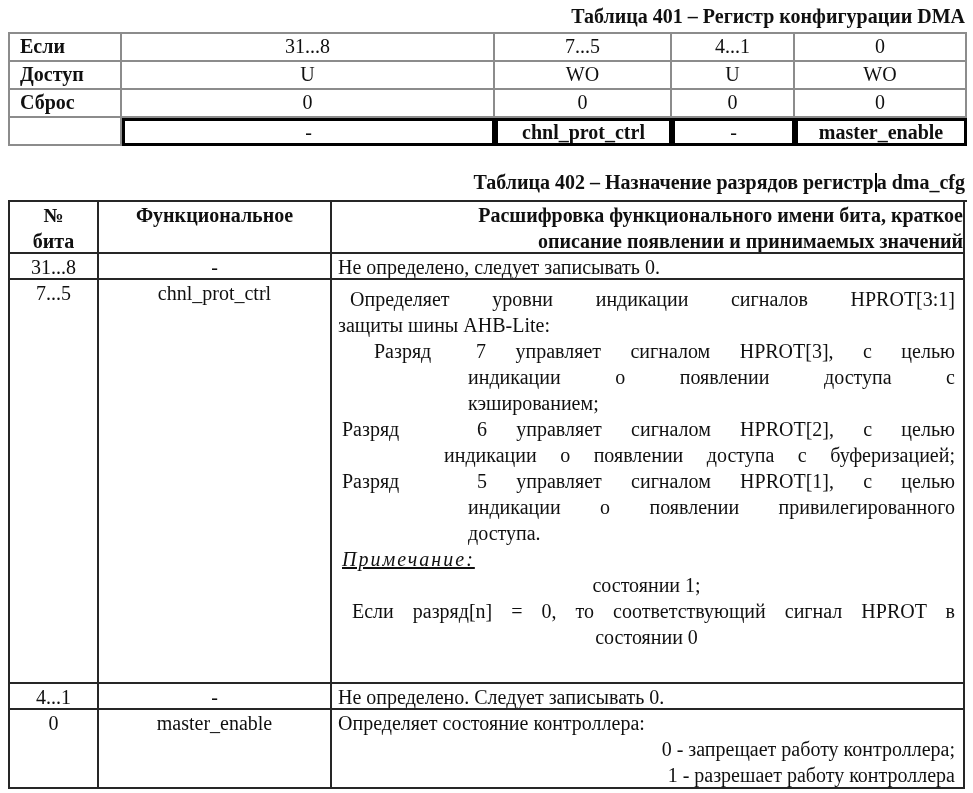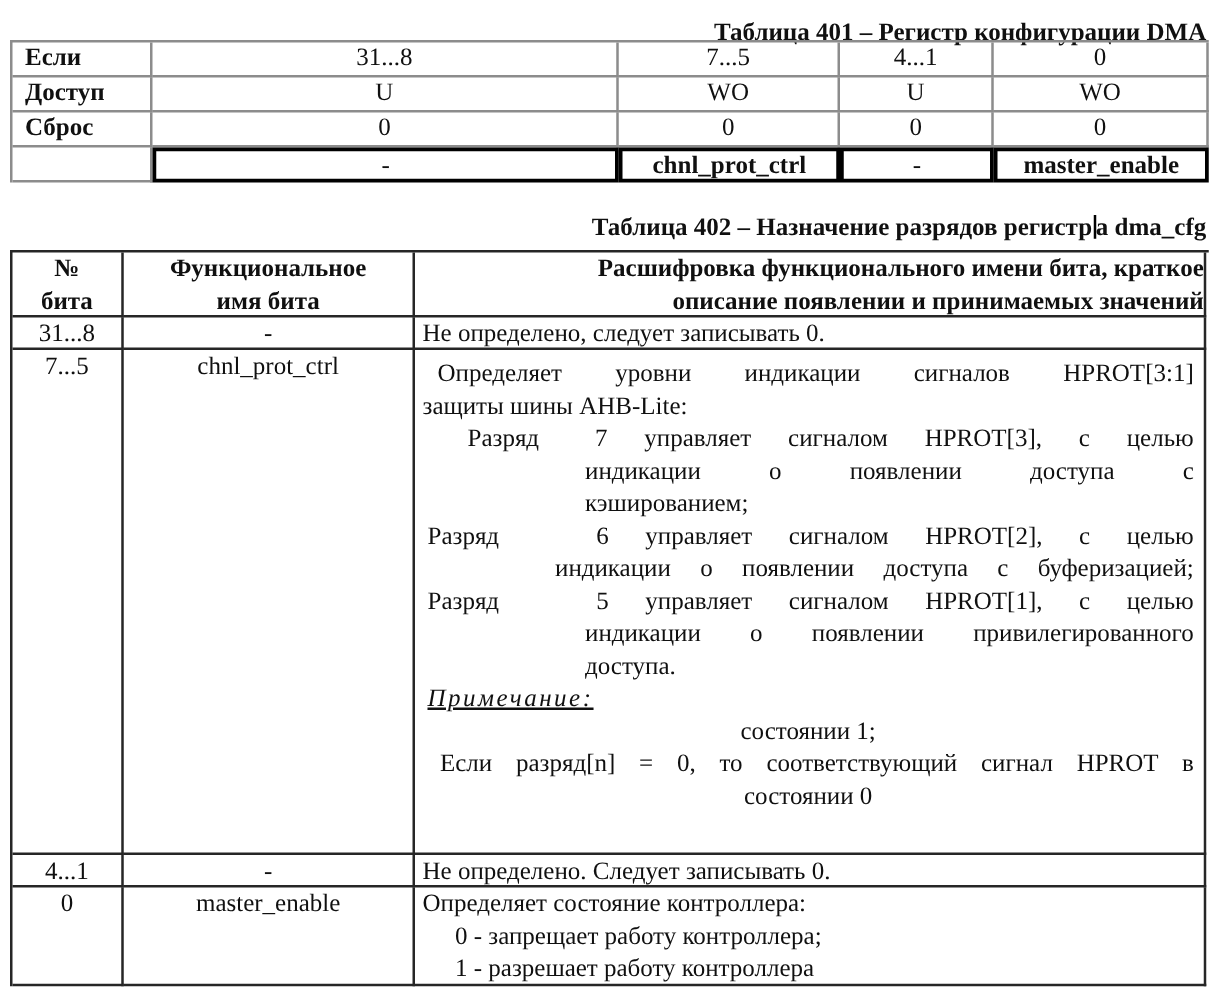--- a/index.html
+++ b/index.html
@@ -7,21 +7,21 @@
     width:973px;height:793px;position:relative;background:#ffffff;
     font-family:"Liberation Serif", serif;color:#101010;
     -webkit-font-smoothing:antialiased;overflow:hidden;
   }
   *{box-sizing:border-box;}
 
   .doc-title{
     position:absolute;right:8px;font-weight:bold;font-size:20px;
     white-space:nowrap;line-height:24px;
   }
-  #title401{top:14px;}
+  #title401{top:4px;}
   #title402{top:170px;}
   .cursor-bar{
     display:inline-block;width:2px;height:19px;background:#000;
     vertical-align:-3px;margin:0 0 0 1px;
   }
 
   
   #table401{
     position:absolute;left:8px;top:32px;width:959px;
     display:grid;
@@ -61,21 +61,21 @@
   .t2c.name{text-align:center;}
   .t2c.desc{padding:0 8px 0 6px;}
   .t2c.desc.pt{padding-top:6px;}
 
   
   .ln{display:block;}
   .jl{text-align:justify;text-align-last:justify;}
   .ind12{padding-left:12px;}
   .ind6{padding-left:4px;}
   .ind14{padding-left:14px;}
-  .ind26{padding-left:26px;}
+  .ind26{padding-left:26px;text-align:right;}
   .ind106{padding-left:106px;}
   .ind130{padding-left:130px;}
   .ctr{text-align:center;}
   .note{font-style:italic;text-decoration:underline;letter-spacing:2px;padding-left:4px;font-family:Liberation Serif, serif;}
   .rlabel{display:inline-block;text-align:left;}
   .w112{width:112px;margin-left:32px;}
   .w145{width:145px;}
 </style>
 </head>
 <body>
@@ -114,21 +114,20 @@
 </div>
 
 <div id="table402">
 
   <div class="t2c hdr">
     <div class="ln">№</div>
     <div class="ln">бита</div>
   </div>
   <div class="t2c hdr">
     <div class="ln">Функциональное</div>
-    <div class="ln">имя бита</div>
   </div>
   <div class="t2c hdr3">
     <div class="ln">Расшифровка функционального имени бита, краткое</div>
     <div class="ln">описание появлении и принимаемых значений</div>
   </div>
 
   <div class="t2c bit">31...8</div>
   <div class="t2c name">-</div>
   <div class="t2c desc">Не определено, следует записывать 0.</div>
 

